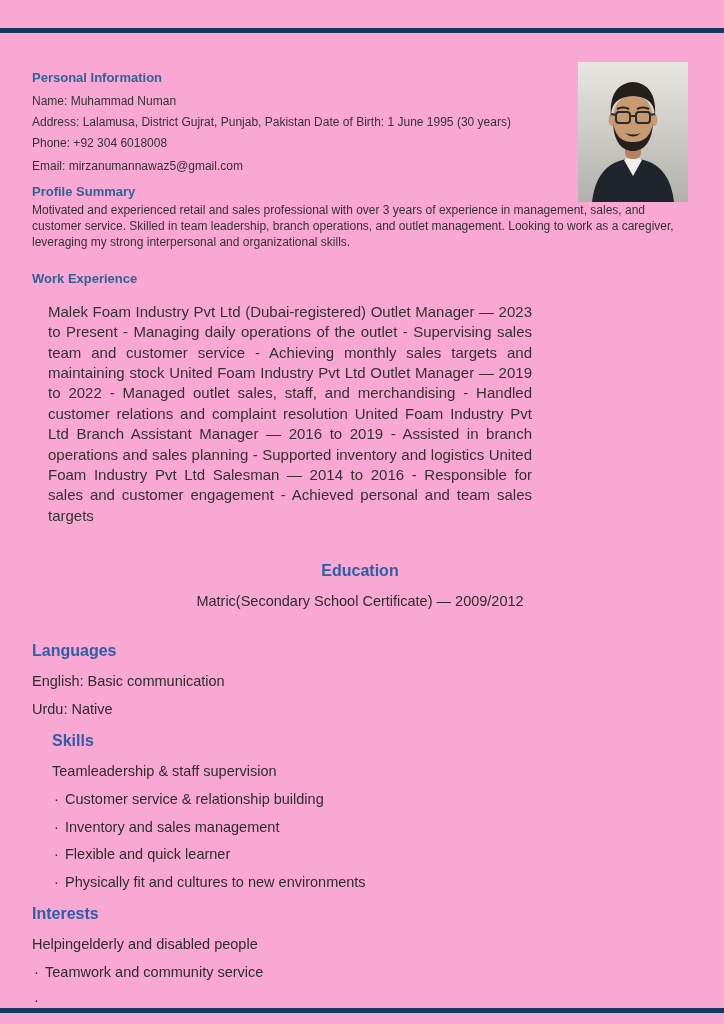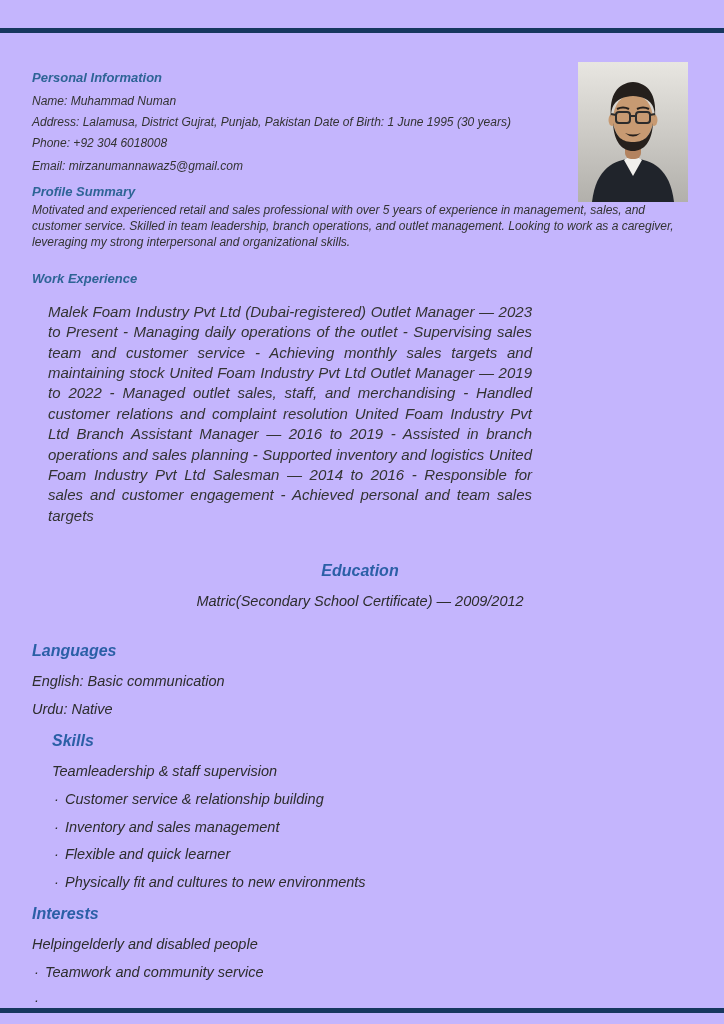--- a/index.html
+++ b/index.html
@@ -1,24 +1,23 @@
 <!DOCTYPE html>
 <html><head>
 <meta charset="utf-8">
 <style>
   html, body { margin: 0; padding: 0; background: #ffffff; }
   .page {
     position: relative;
     width: 724px;
     height: 1024px;
-    background: #c4b5fd;
+    background: #f9a8d4;
     font-family: "Liberation Sans", sans-serif;
     color: #333333;
     overflow: hidden;
-    font-style: italic;
   }
   .rule-bar {
     position: absolute;
     left: 0;
     right: 0;
     height: 5px;
     background: #17375e;
   }
   .rule-bar.top { top: 28px; }
   .rule-bar.bottom { bottom: 11px; }
@@ -146,21 +145,21 @@
     <section class="personal">
       <h2 class="h-small">Personal Information</h2>
       <p class="body-sm">Name: Muhammad Numan</p>
       <p class="body-sm">Address: Lalamusa, District Gujrat, Punjab, Pakistan Date of Birth: 1 June 1995 (30 years)</p>
       <p class="body-sm phone">Phone: +92 304 6018008</p>
       <p class="body-sm email">Email: mirzanumannawaz5@gmail.com</p>
     </section>
 
     <section class="profile">
       <h2 class="h-small">Profile Summary</h2>
-      <p class="body-sm">Motivated and experienced retail and sales professional with over 5 years of experience in management, sales, and customer service. Skilled in team leadership, branch operations, and outlet management. Looking to work as a caregiver, leveraging my strong interpersonal and organizational skills.</p>
+      <p class="body-sm">Motivated and experienced retail and sales professional with over 3 years of experience in management, sales, and customer service. Skilled in team leadership, branch operations, and outlet management. Looking to work as a caregiver, leveraging my strong interpersonal and organizational skills.</p>
     </section>
 
     <section class="work">
       <h2 class="h-small">Work Experience</h2>
       <p>Malek Foam Industry Pvt Ltd (Dubai-registered) Outlet Manager — 2023 to Present - Managing daily operations of the outlet - Supervising sales team and customer service - Achieving monthly sales targets and maintaining stock United Foam Industry Pvt Ltd Outlet Manager — 2019 to 2022 - Managed outlet sales, staff, and merchandising - Handled customer relations and complaint resolution United Foam Industry Pvt Ltd Branch Assistant Manager — 2016 to 2019 - Assisted in branch operations and sales planning - Supported inventory and logistics United Foam Industry Pvt Ltd Salesman — 2014 to 2016 - Responsible for sales and customer engagement - Achieved personal and team sales targets</p>
     </section>
 
     <section class="sec-education">
       <h2 class="h-large">Education</h2>
       <p class="body-lg">Matric(Secondary School Certificate) — 2009/2012</p>

